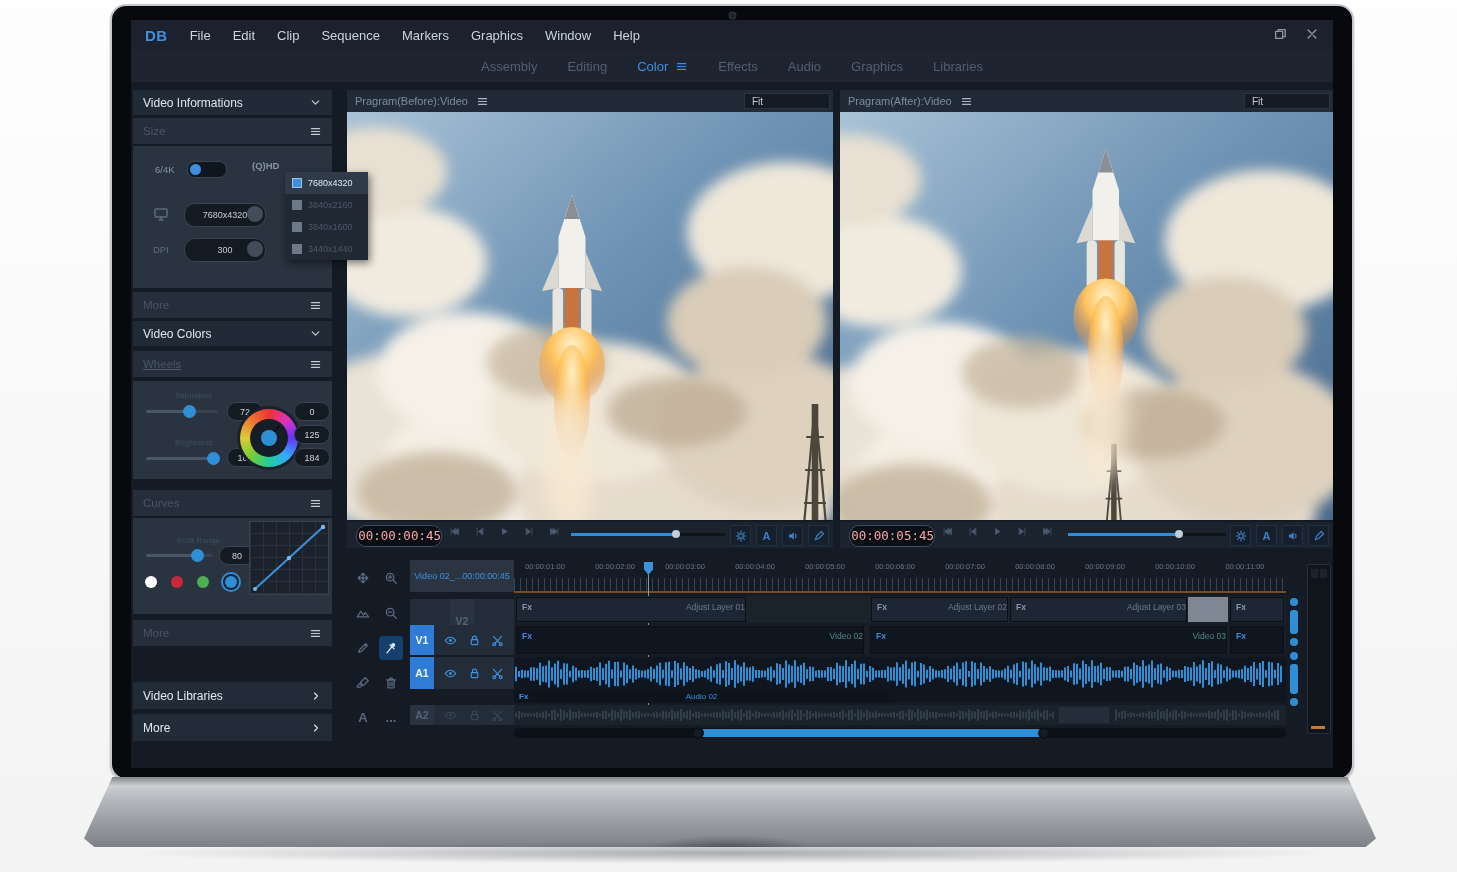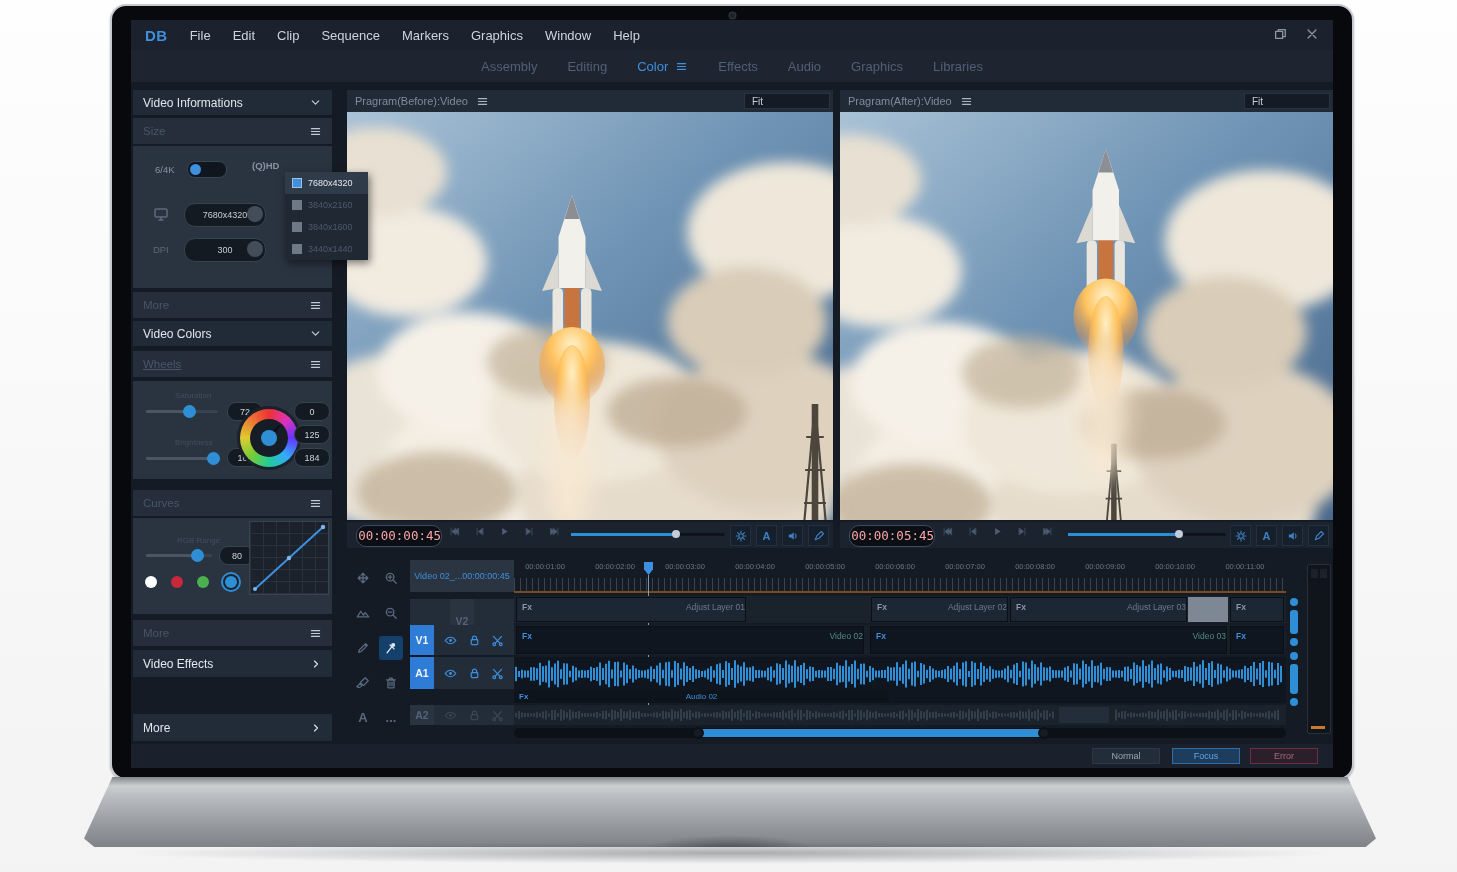--- a/index.html
+++ b/index.html
@@ -464,22 +464,22 @@
           </svg>
         </span>
       </div>
 
       <div class="side-row sub" style="top:600px;">
         <span>More</span>
         <svg class="ic">
             <use href="#i-burger"></use>
           </svg>
       </div>
-      <div class="side-row navrow" style="top:630px;">
-        <span>Video Effects</span>
+      <div class="side-row navrow" style="top:662px;">
+        <span>Video Libraries</span>
         <svg class="ic">
             <use href="#i-chevr"></use>
           </svg>
       </div>
       <div class="side-row navrow" style="top:694px;">
         <span>More</span>
         <svg class="ic">
             <use href="#i-chevr"></use>
           </svg>
       </div>
@@ -866,25 +866,20 @@
           <span class="gbar" style="top:68px;height:30px;"></span>
           <span class="gdot" style="top:102px;"></span>
         </div>
         <div class="meter">
           <span class="cell" style="left:3px;"></span>
           <span class="cell" style="left:12px;"></span>
           <span class="orange"></span>
         </div>
       </div>
 
-      <div class="statusbar">
-        <span class="st-btn st-normal">Normal</span>
-        <span class="st-btn st-focus">Focus</span>
-        <span class="st-btn st-error">Error</span>
-      </div>
 
     </div>
   </div>
 
   <div class="laptop-base">
     <div class="hinge-shadow"></div>
     <div class="base-notch"></div>
   </div>
   <div class="floor-shadow"></div>
 

